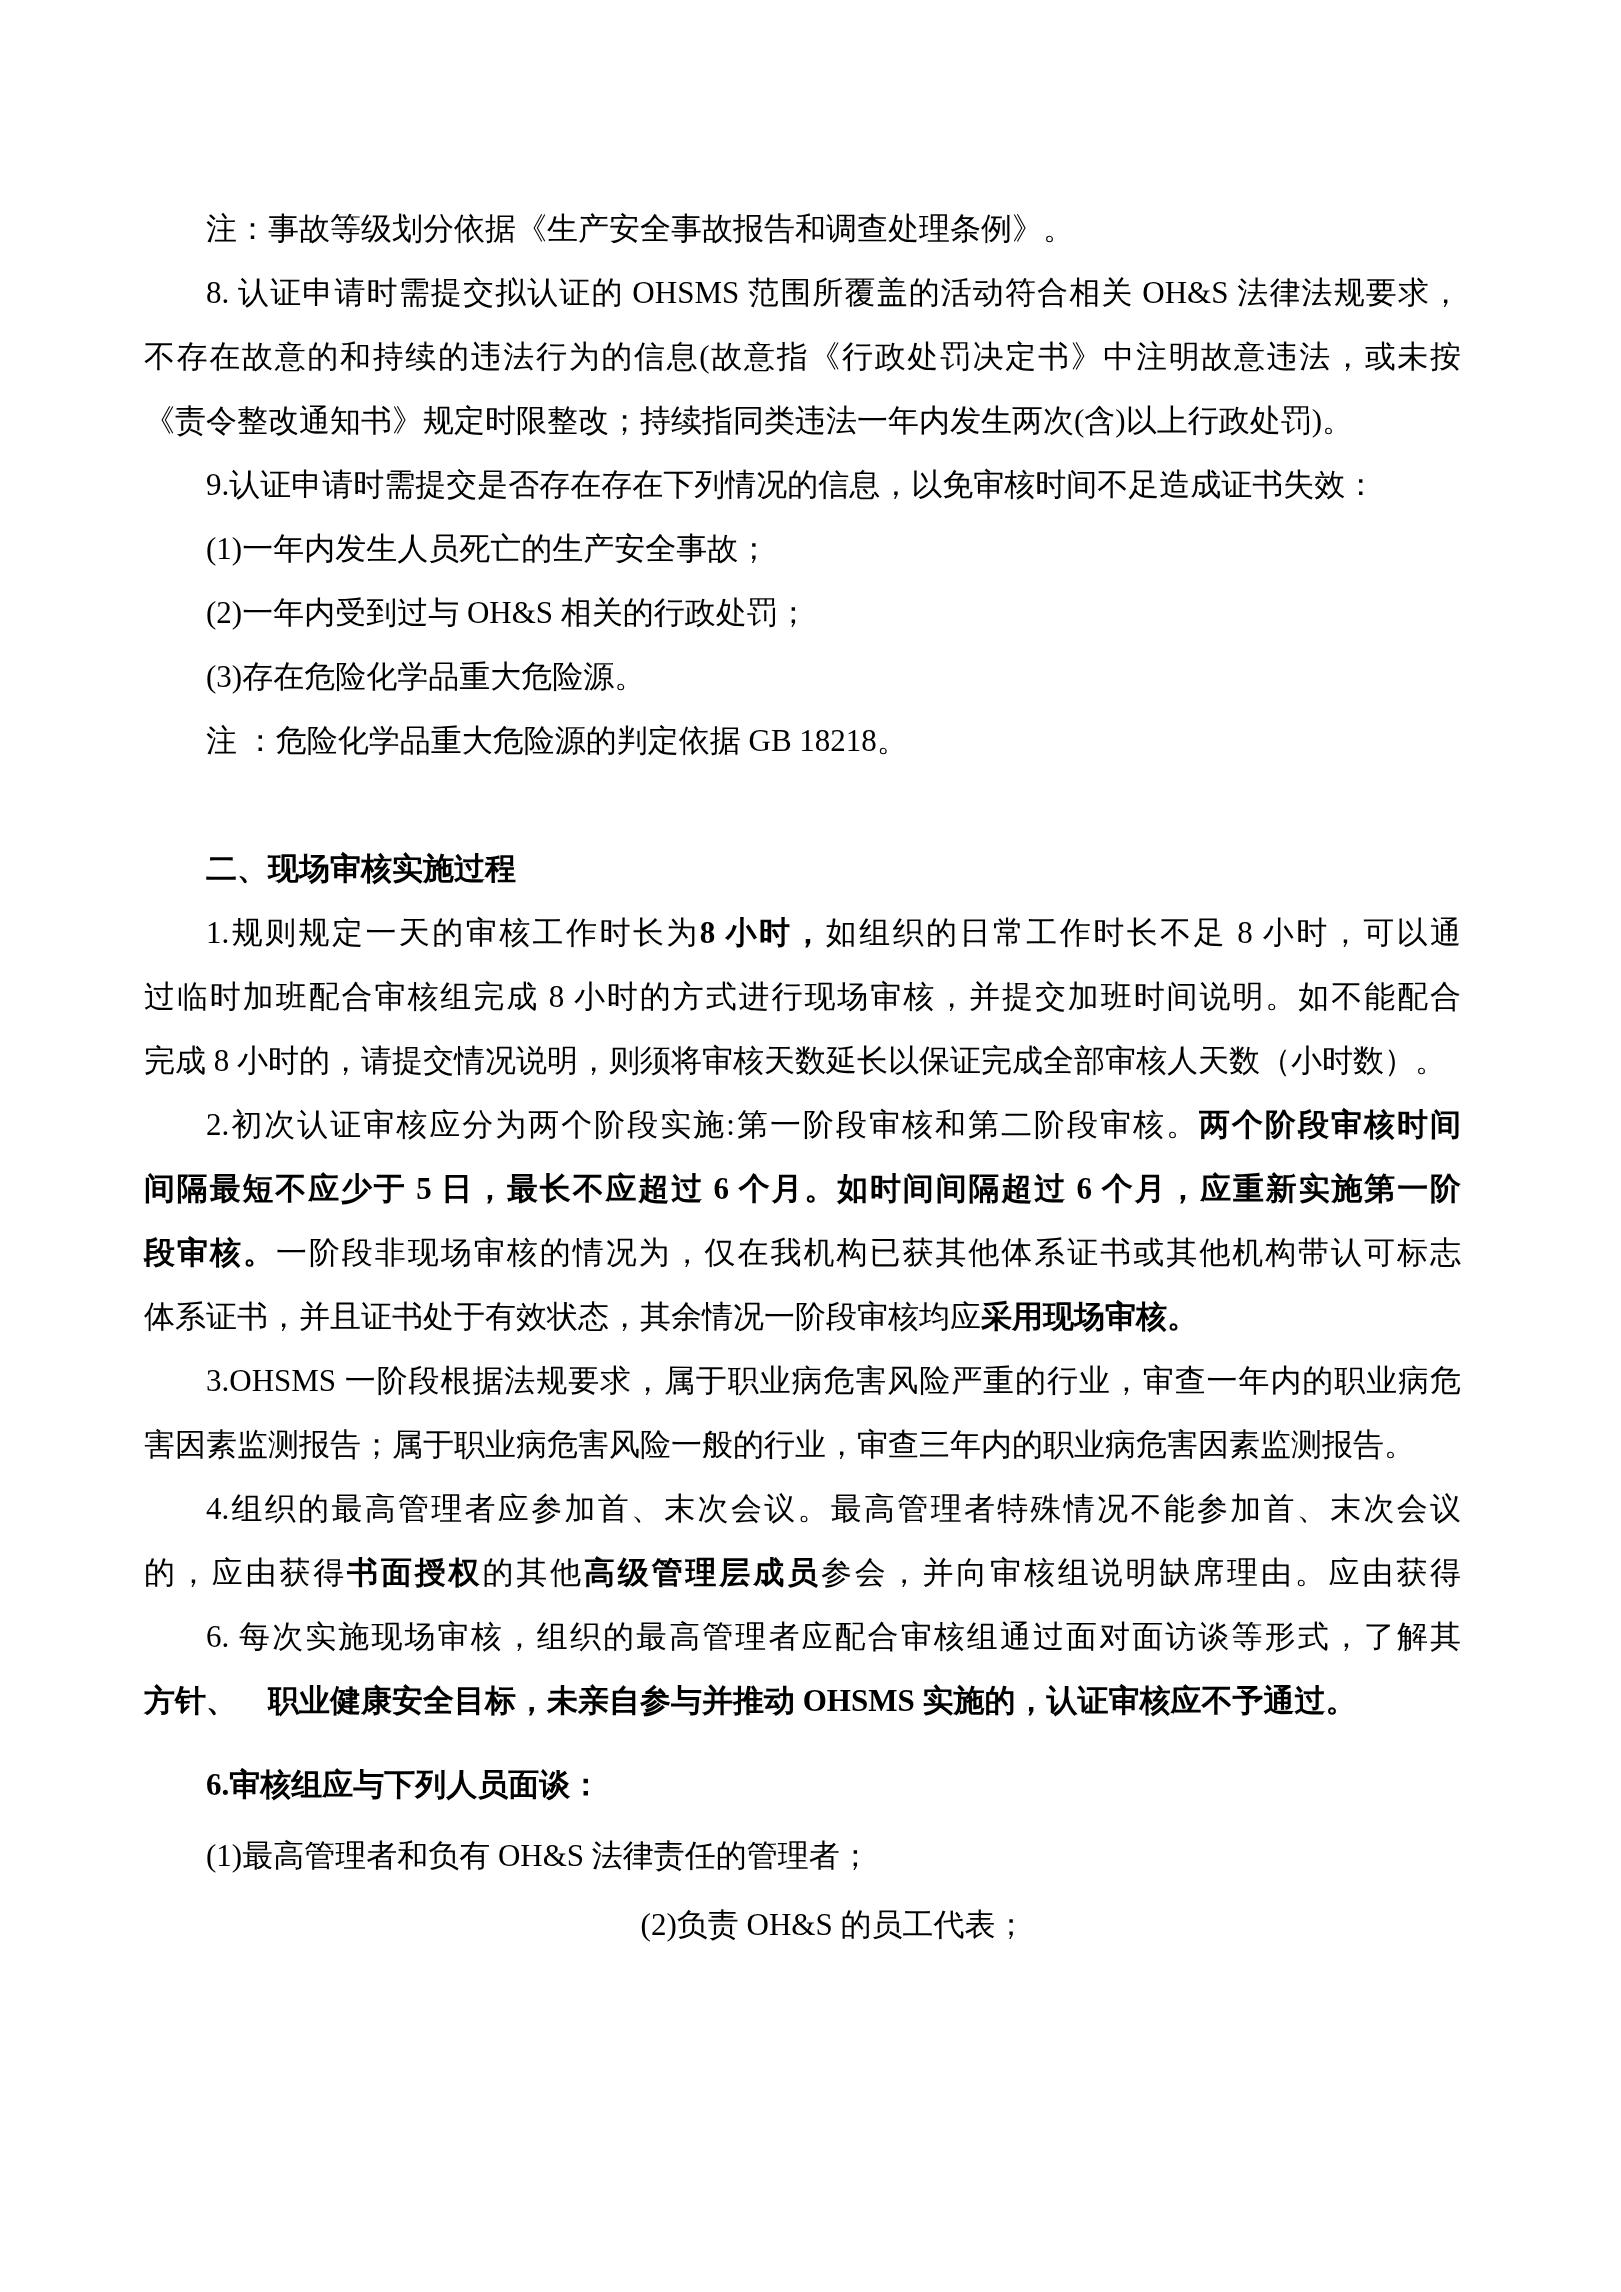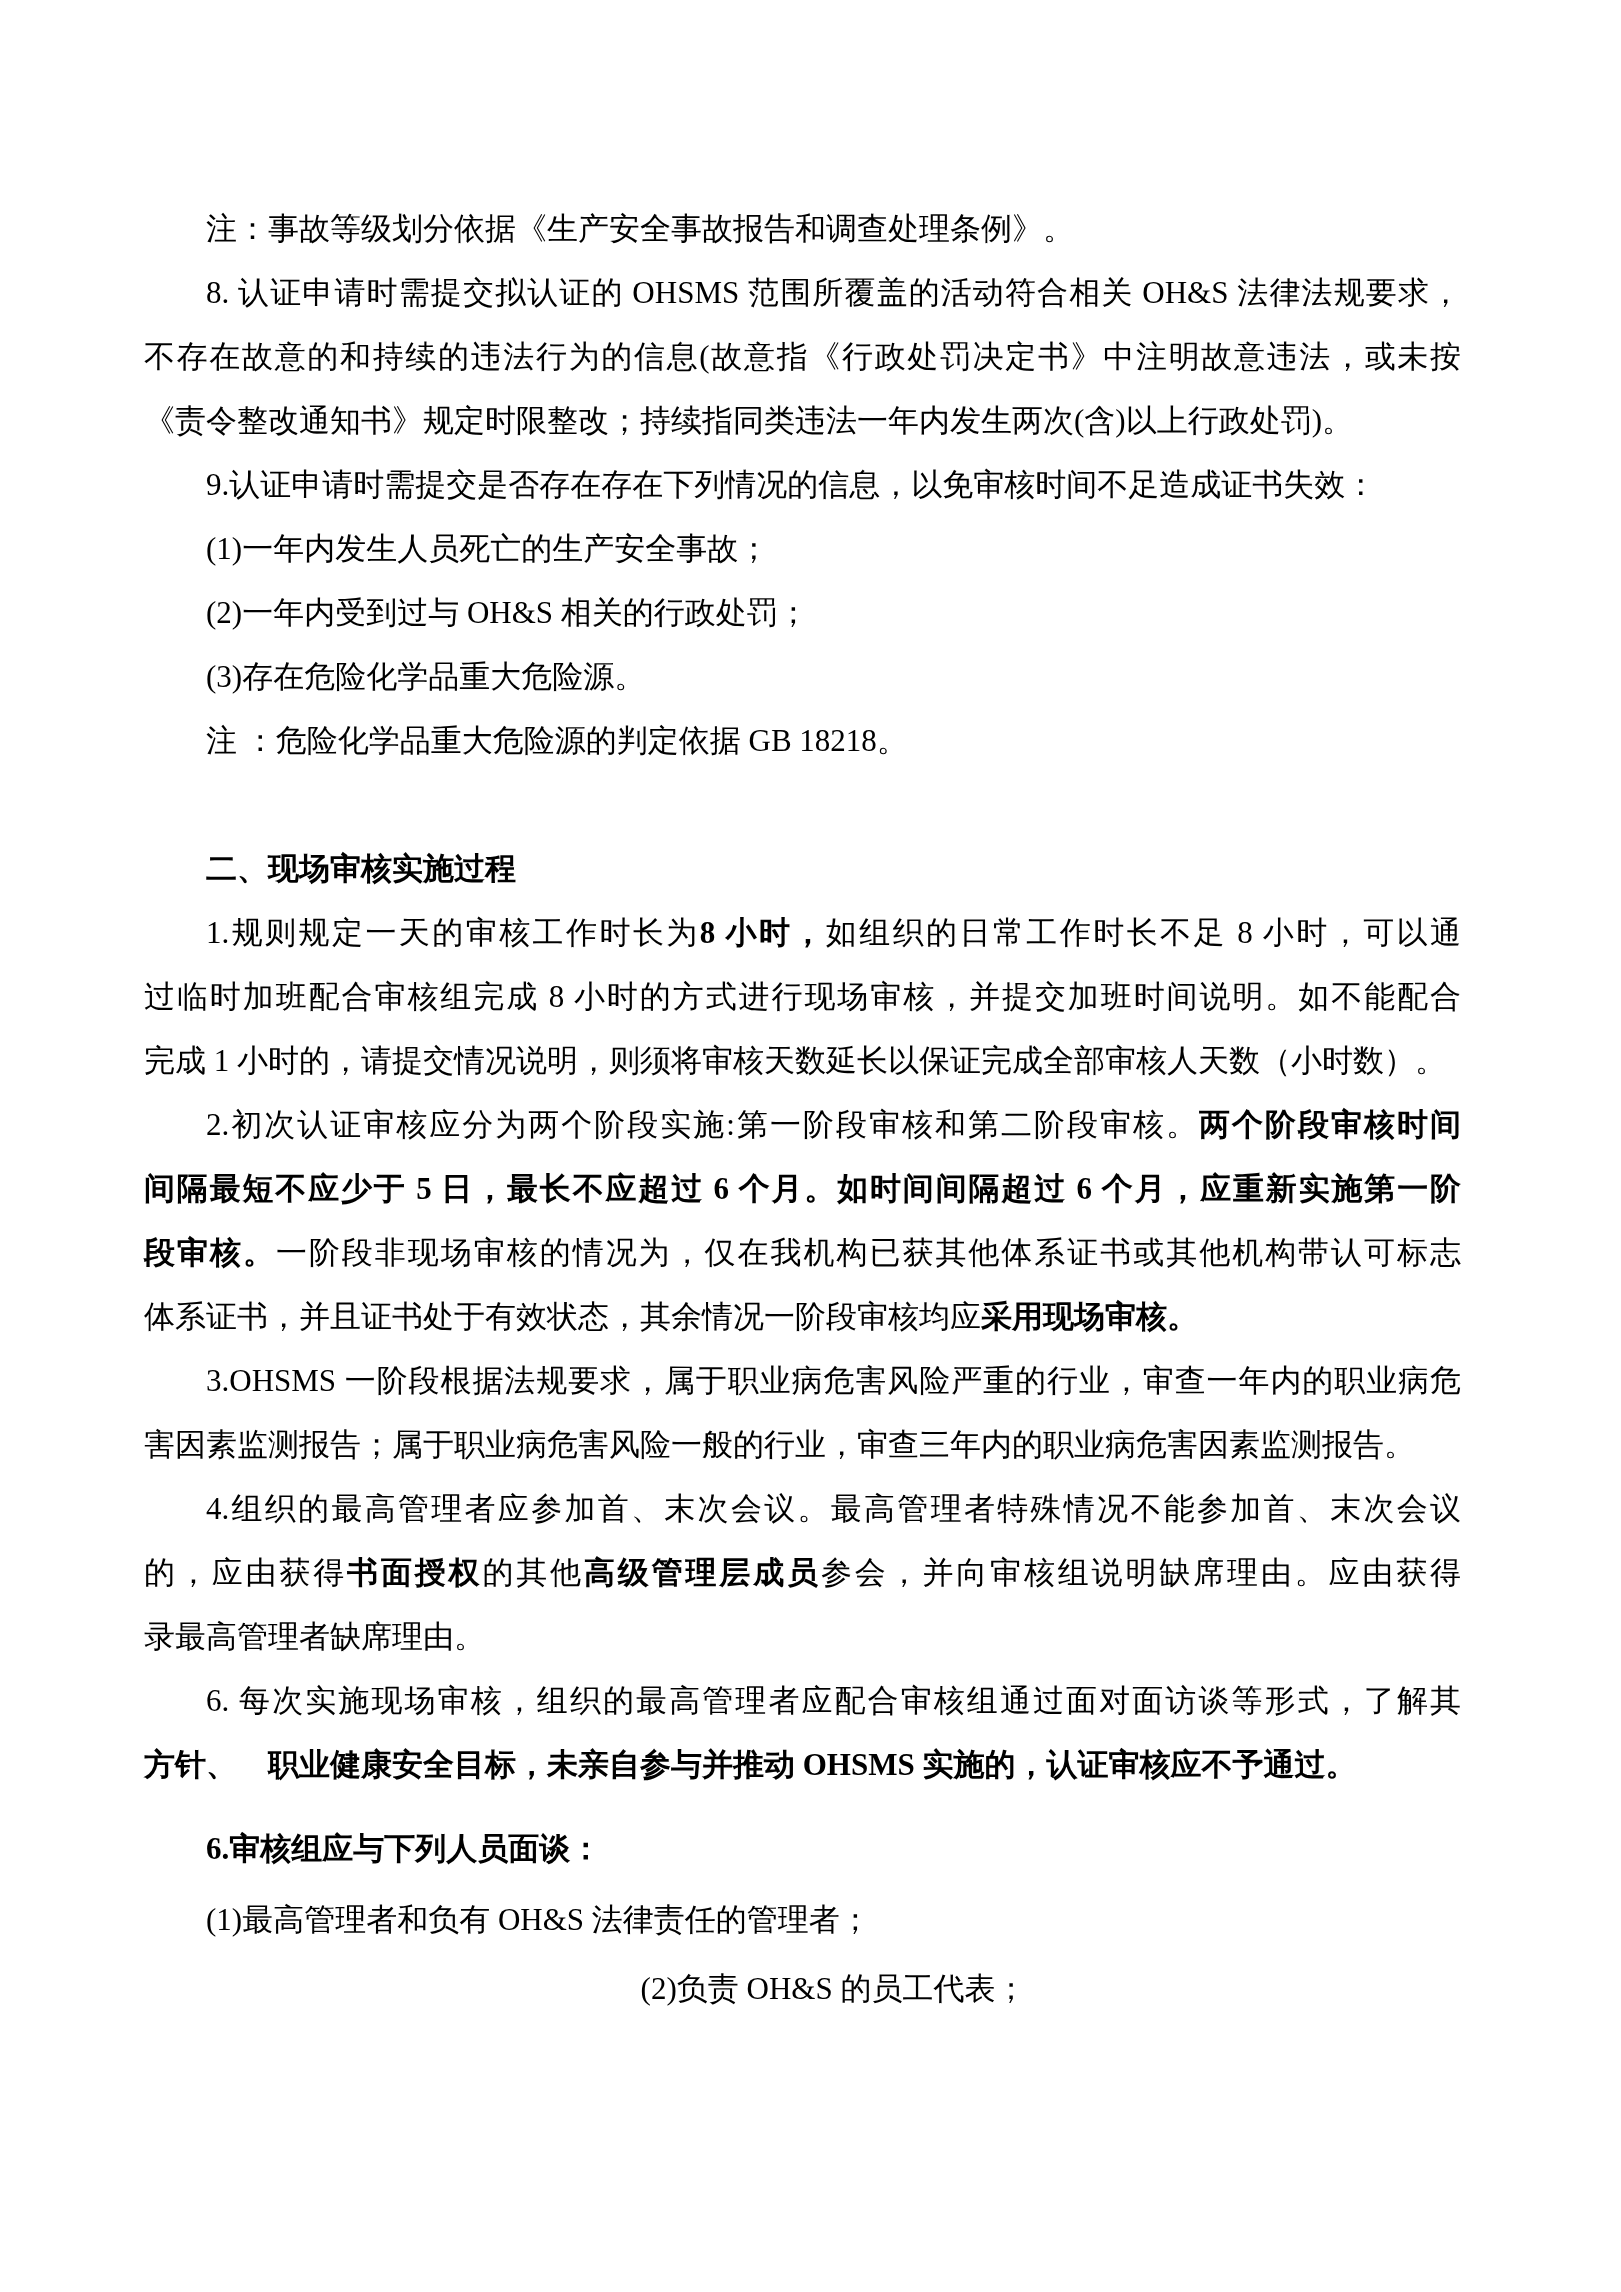--- a/index.html
+++ b/index.html
@@ -40,30 +40,29 @@
       <div class="line j"><span>不存在故意的和持续的违法行为的信息(故意指《行政处罚决定书》中注明故意违法，或未按</span></div>
       <div class="line"><span>《责令整改通知书》规定时限整改；持续指同类违法一年内发生两次(含)以上行政处罚)。</span></div>
       <div class="line ind"><span>9.认证申请时需提交是否存在存在下列情况的信息，以免审核时间不足造成证书失效：</span></div>
       <div class="line ind"><span>(1)一年内发生人员死亡的生产安全事故；</span></div>
       <div class="line ind"><span>(2)一年内受到过与 OH&amp;S 相关的行政处罚；</span></div>
       <div class="line ind"><span>(3)存在危险化学品重大危险源。</span></div>
       <div class="line ind"><span>注 ：危险化学品重大危险源的判定依据 GB 18218。</span></div>
       <div class="line ind" style="margin-top: 64px;"><span class="bold">二、现场审核实施过程</span></div>
       <div class="line j ind"><span>1.规则规定一天的审核工作时长为</span><span class="bold">8 小时，</span><span>如组织的日常工作时长不足 8 小时，可以通</span></div>
       <div class="line j"><span>过临时加班配合审核组完成 8 小时的方式进行现场审核，并提交加班时间说明。如不能配合</span></div>
-      <div class="line"><span>完成 1 小时的，请提交情况说明，则须将审核天数延长以保证完成全部审核人天数（小时数）。</span></div>
+      <div class="line"><span>完成 8 小时的，请提交情况说明，则须将审核天数延长以保证完成全部审核人天数（小时数）。</span></div>
       <div class="line j ind"><span>2.初次认证审核应分为两个阶段实施:第一阶段审核和第二阶段审核。</span><span class="bold">两个阶段审核时间</span></div>
       <div class="line j"><span class="bold">间隔最短不应少于 5 日，最长不应超过 6 个月。如时间间隔超过 6 个月，应重新实施第一阶</span></div>
       <div class="line j"><span class="bold">段审核。</span><span>一阶段非现场审核的情况为，仅在我机构已获其他体系证书或其他机构带认可标志</span></div>
       <div class="line"><span>体系证书，并且证书处于有效状态，其余情况一阶段审核均应</span><span class="bold">采用现场审核。</span></div>
       <div class="line j ind"><span>3.OHSMS 一阶段根据法规要求，属于职业病危害风险严重的行业，审查一年内的职业病危</span></div>
       <div class="line"><span>害因素监测报告；属于职业病危害风险一般的行业，审查三年内的职业病危害因素监测报告。</span></div>
       <div class="line j ind"><span>4.组织的最高管理者应参加首、末次会议。最高管理者特殊情况不能参加首、末次会议</span></div>
       <div class="line j"><span>的，应由获得</span><span class="bold">书面授权</span><span>的其他</span><span class="bold">高级管理层成员</span><span>参会，并向审核组说明缺席理由。应由获得</span></div>
-      <div class="line"><span>录最高管理者缺席理由。</span></div>
       <div class="line j ind"><span>6. 每次实施现场审核，组织的最高管理者应配合审核组通过面对面访谈等形式，了解其</span></div>
       <div class="line"><span class="bold">方针、　职业健康安全目标，未亲自参与并推动 OHSMS 实施的，认证审核应不予通过。</span></div>
       <div class="line ind" style="margin-top: 19.6px;"><span class="bold">6.审核组应与下列人员面谈：</span></div>
       <div class="line ind" style="margin-top: 7.8px;"><span>(1)最高管理者和负有 OH&amp;S 法律责任的管理者；</span></div>
       <div class="line ind" style="margin-top: 4.9px; text-align: center;"><span>(2)负责 OH&amp;S 的员工代表；</span></div>
     </div>
 </div>
 
 
 </body></html>

